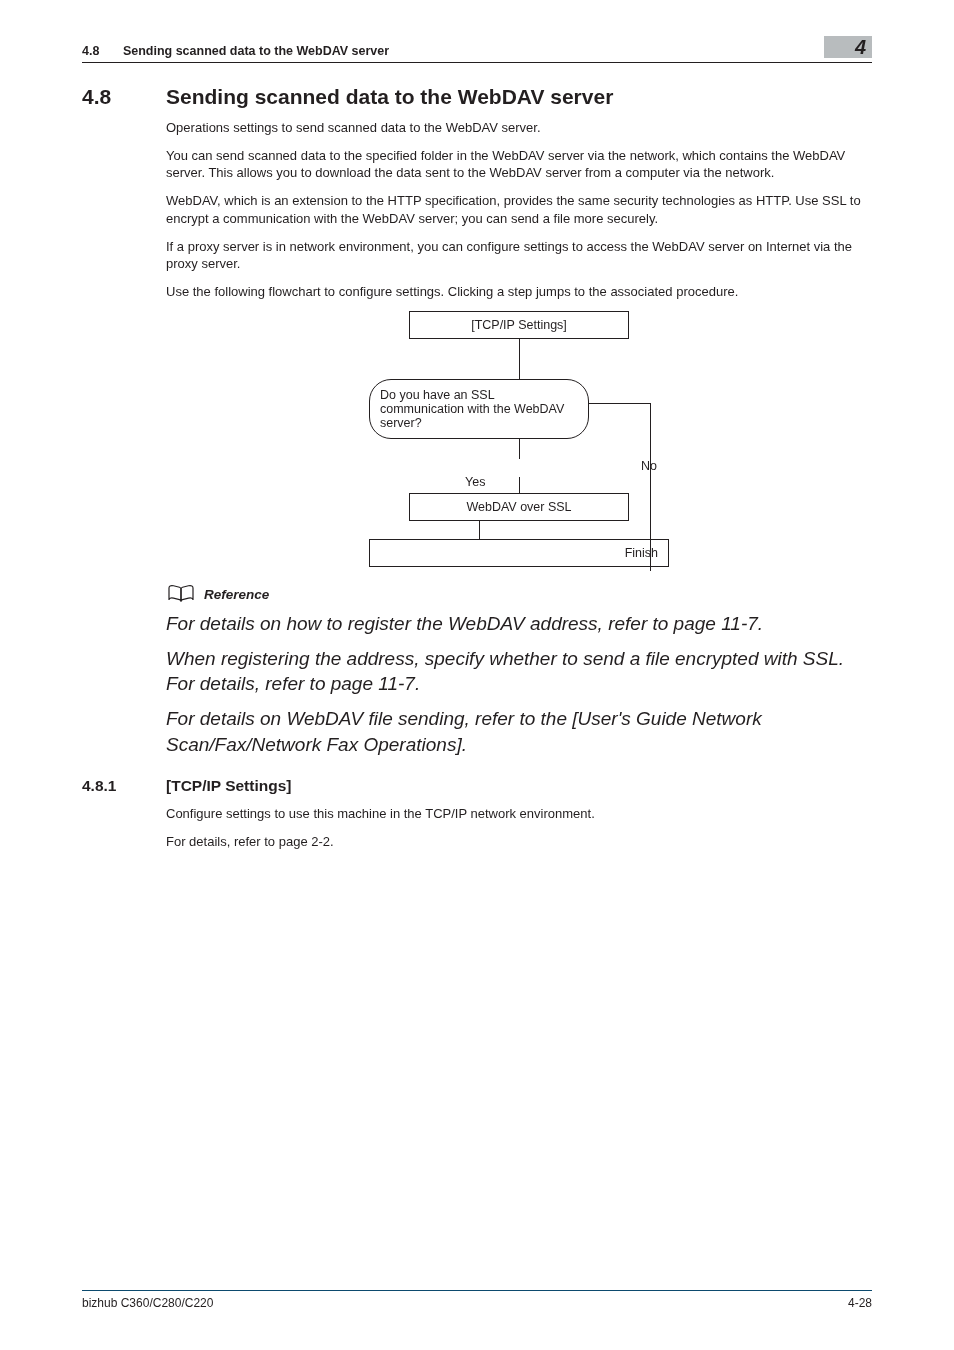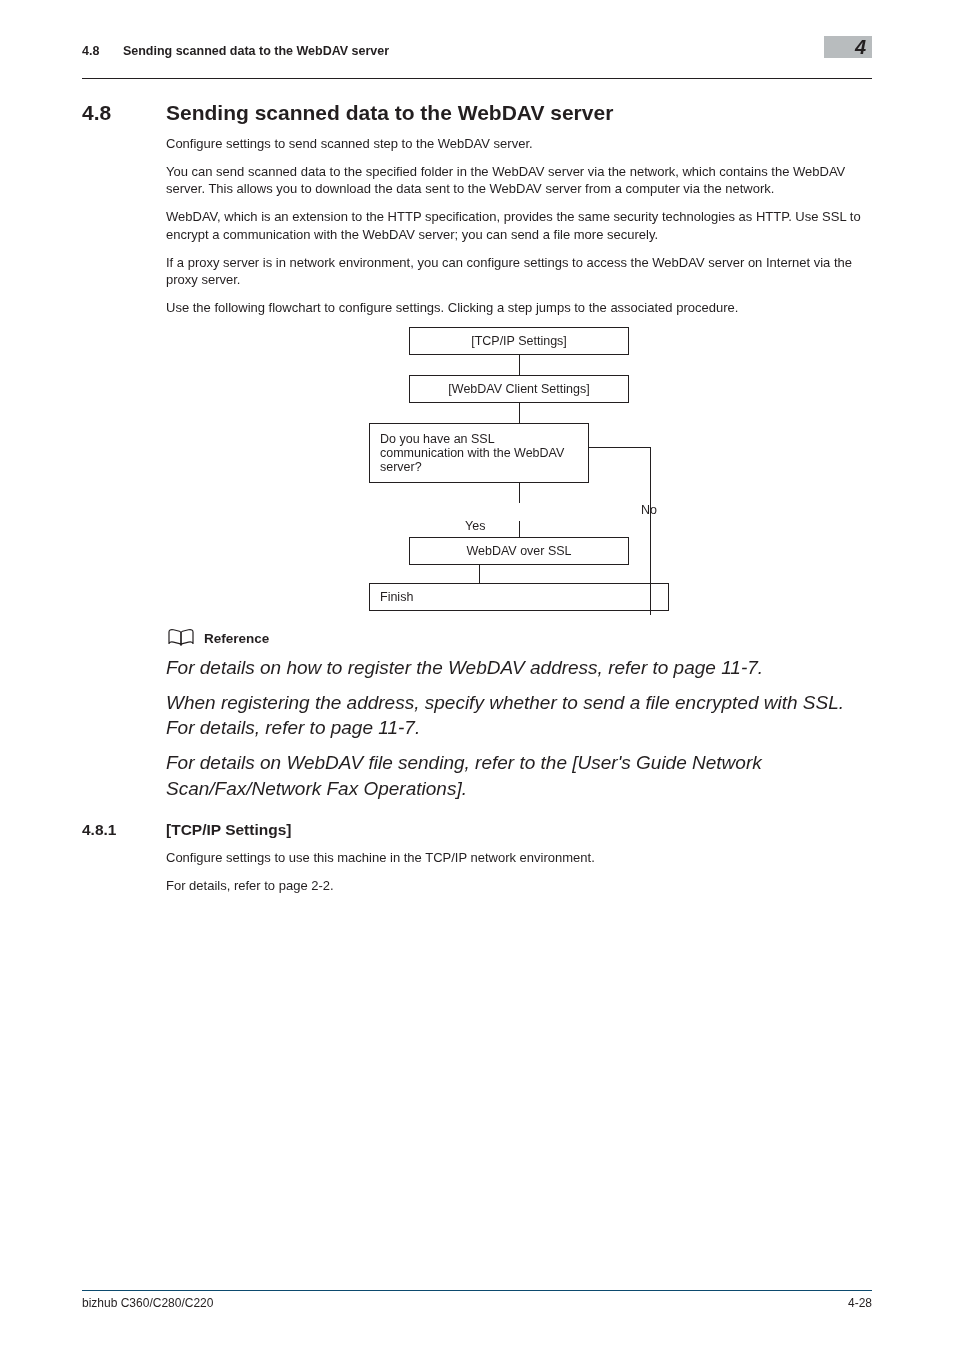--- a/index.html
+++ b/index.html
@@ -13,21 +13,21 @@
   }
   .page {
     padding: 36px 82px 0 82px;
   }
   
   .runhead {
     display: flex;
     align-items: flex-end;
     justify-content: space-between;
     border-bottom: 1px solid #231f20;
-    padding-bottom: 20px;
+    padding-bottom: 4px;
     margin-bottom: 22px;
   }
   .runhead-left {
     font-size: 12.5px;
     font-weight: bold;
   }
   .runhead-left .sec { margin-right: 20px; }
   .chapter-badge {
     width: 48px;
     height: 22px;
@@ -67,21 +67,21 @@
   }
   .fc-box {
     border: 1px solid #231f20;
     background: #fff;
     font-size: 12.5px;
     padding: 6px 10px;
     width: 220px;
     margin: 0 auto;
   }
   .fc-box.center { text-align: center; }
-  .fc-box.finish { width: 300px; text-align: left; margin: 0 auto; }
+  .fc-box.finish { width: 300px; text-align: right; margin: 0 auto; }
   .fc-vline {
     width: 0;
     border-left: 1px solid #231f20;
     height: 20px;
     margin: 0 auto;
   }
   .fc-vline.short { height: 16px; }
   .fc-labels {
     position: relative;
     width: 300px;
@@ -107,21 +107,21 @@
     display: flex;
     align-items: center;
     gap: 8px;
     margin-top: 6px;
     margin-bottom: 6px;
   }
   .ref-icon {
     width: 30px; height: 22px;
     flex: 0 0 30px;
   }
-  .ref-label { font-size: 13.5px; font-weight: bold; }
+  .ref-label { font-size: 13.5px; font-weight: bold; font-style: italic; }
   p.italic { font-style: italic; font-size: 19px; line-height: 1.32; margin-bottom: 10px; }
   
   .footer {
     position: absolute;
     left: 82px;
     right: 82px;
     bottom: 40px;
     border-top: 1px solid #0c4a6e;
     padding-top: 5px;
     display: flex;
@@ -145,34 +145,33 @@
   </div>
 
   <div class="h-row">
     <div class="h-num">
         <h1 class="title-num">4.8</h1>
       </div>
     <h1 class="title">Sending scanned data to the WebDAV server</h1>
   </div>
 
   <div class="body-indent">
-    <p class="para">Configure settings to send scanned step to the WebDAV server.</p>
+    <p class="para">Operations settings to send scanned data to the WebDAV server.</p>
     <p class="para">You can send scanned data to the specified folder in the WebDAV server via the network, which contains the WebDAV server. This allows you to download the data sent to the WebDAV server from a computer via the network.</p>
     <p class="para">WebDAV, which is an extension to the HTTP specification, provides the same security technologies as HTTP. Use SSL to encrypt a communication with the WebDAV server; you can send a file more securely.</p>
     <p class="para">If a proxy server is in network environment, you can configure settings to access the WebDAV server on Internet via the proxy server.</p>
     <p class="para">Use the following flowchart to configure settings. Clicking a step jumps to the associated procedure.</p>
 
     <div class="flowchart">
       <div class="fc-box center">[TCP/IP Settings]</div>
       <div class="fc-vline"></div>
-      <div class="fc-box center">[WebDAV Client Settings]</div>
       <div class="fc-vline"></div>
 
       <div class="fc-decision-wrap">
-        <div class="fc-box" style="text-align:left; padding:8px 10px;">Do you have an SSL communication with the WebDAV server?</div>
+        <div class="fc-box" style="text-align:left; padding:8px 10px;border-radius:22px;">Do you have an SSL communication with the WebDAV server?</div>
 
         <div style="position:absolute; top:24px; left:220px; width:62px; border-top:1px solid #231f20;"></div>
         <div style="position:absolute; top:24px; left:281px; height:168px; border-left:1px solid #231f20;"></div>
       </div>
 
       <div class="fc-vline"></div>
 
       <div class="fc-labels">
         <span class="yes">Yes</span>
         <span class="no">No</span>

